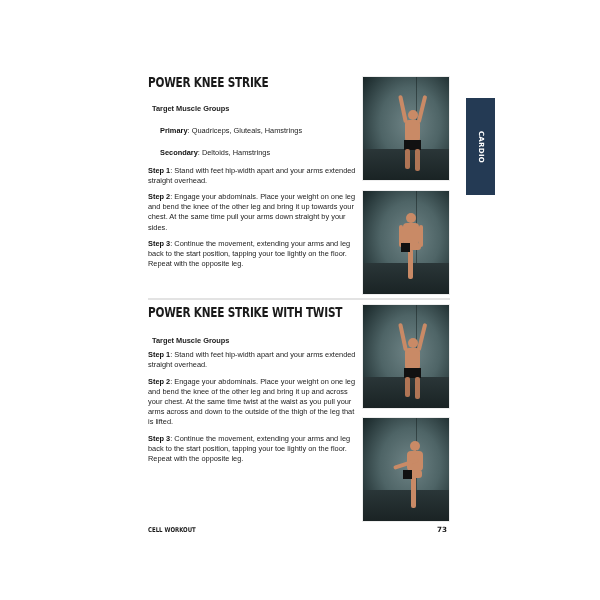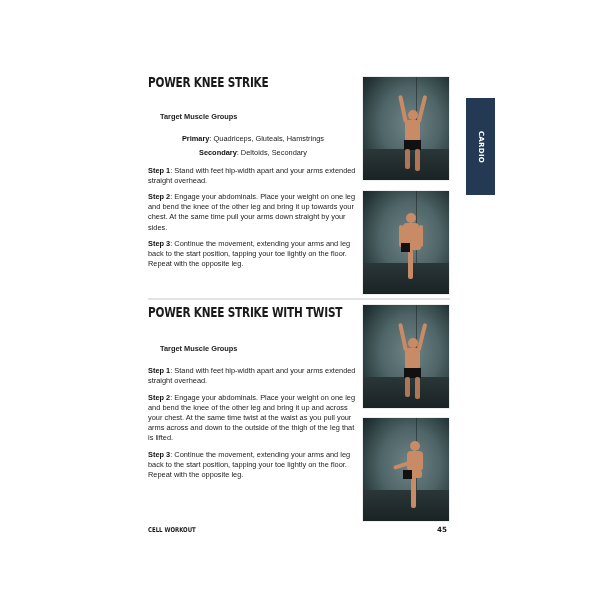--- a/index.html
+++ b/index.html
@@ -2,43 +2,43 @@
 <html><head>
 <meta charset="utf-8">
 <style>
   html, body { margin: 0; padding: 0; }
   body { width: 600px; height: 600px; background: #ffffff; position: relative; overflow: hidden; font-family: "Liberation Sans", sans-serif; color: #1a1a1a; }
   .page { position: absolute; left: 0; top: 0; width: 480px; height: 600px; }
   .title { position: absolute; left: 148px; font-family: "DejaVu Sans", sans-serif; font-weight: bold; font-size: 13.5px; letter-spacing: -0.3px; transform: scaleX(0.78); transform-origin: left center; color: #1a1a1a; white-space: nowrap; }
   .block { position: absolute; left: 148px; width: 210px; font-size: 7.4px; line-height: 10.2px; color: #222; }
   .block b { font-weight: bold; color: #111; }
   .block p { margin: 4px 0 6px 0; }
-  .block .tmg { font-weight: bold; margin: 12px; }
-  .block .ln { margin: 4px; text-align: center; }
+  .block .tmg { font-weight: bold; margin: 4px; }
+  .block .ln { margin: 12px; }
   .divider { position: absolute; left: 148px; top: 298px; width: 302px; height: 2px; background: #e3e3e3; }
   .photo { position: absolute; left: 362px; width: 88px; height: 105px; overflow: hidden; border: 1px solid #eee; box-sizing: border-box;
     background: radial-gradient(ellipse at 55% 45%, #6f8486 0%, #4e6466 45%, #243436 80%, #101a1b 100%); }
   .photo .floor { position: absolute; left: 0; bottom: 0; width: 100%; height: 30%; background: linear-gradient(#2a3638, #1a2324); }
   .photo .corner { position: absolute; left: 62%; top: 0; width: 1px; height: 72%; background: rgba(20,30,30,0.5); }
   .photo .fig { position: absolute; }
   .tab { position: absolute; left: 466px; top: 98px; width: 29px; height: 97px; background: #243a54; }
   .tab span { position: absolute; left: 50%; top: 50%; transform: translate(-50%,-50%) rotate(90deg); color: #fff; font-family: "DejaVu Sans", sans-serif; font-weight: bold; font-size: 7px; letter-spacing: 0.3px; white-space: nowrap; }
   .footer-left { position: absolute; left: 148px; top: 526px; font-family: "DejaVu Sans", sans-serif; font-weight: bold; font-size: 6.6px; transform: scaleX(0.82); transform-origin: left center; color: #1a1a1a; }
   .footer-right { position: absolute; left: 437px; top: 525px; font-family: "DejaVu Sans", sans-serif; font-weight: bold; font-size: 7.2px; color: #1a1a1a; }
 </style>
 </head>
 <body>
 
 <div class="page">
 
   <div class="title" style="top:74px;">POWER KNEE STRIKE</div>
   <div class="block" style="top:100px;">
     <p class="tmg">Target Muscle Groups</p>
     <p class="ln"><b>Primary</b><span>: Quadriceps, Gluteals, Hamstrings</span></p>
-    <p class="ln" style="margin-bottom:7px;"><b>Secondary</b><span>: Deltoids, Secondary</span></p>
+    <p class="ln" style="margin-bottom:7px;"><b>Secondary</b><span>: Deltoids, Hamstrings</span></p>
     <p><b>Step 1</b><span>: Stand with feet hip-width apart and your arms extended straight overhead.</span></p>
     <p><b>Step 2</b><span>: Engage your abdominals. Place your weight on one leg and bend the knee of the other leg and bring it up towards your chest. At the same time pull your arms down straight by your sides.</span></p>
     <p><b>Step 3</b><span>: Continue the movement, extending your arms and leg back to the start position, tapping your toe lightly on the floor. Repeat with the opposite leg.</span></p>
   </div>
 
   <div class="photo" style="top:76px;" title="Man standing in cell corner with arms raised overhead">
     <div class="corner"></div>
       <div class="floor"></div>
     <svg class="fig" width="88" height="105" viewBox="0 0 88 105">
       <g fill="#c98a66">
@@ -110,14 +110,14 @@
       </g>
       <rect x="40" y="52" width="9" height="9" fill="#111"></rect>
     </svg>
   </div>
 
   <div class="tab">
     <span>CARDIO</span>
   </div>
 
   <div class="footer-left">CELL WORKOUT</div>
-  <div class="footer-right">45</div>
+  <div class="footer-right">73</div>
 </div>
 
 </body></html>

